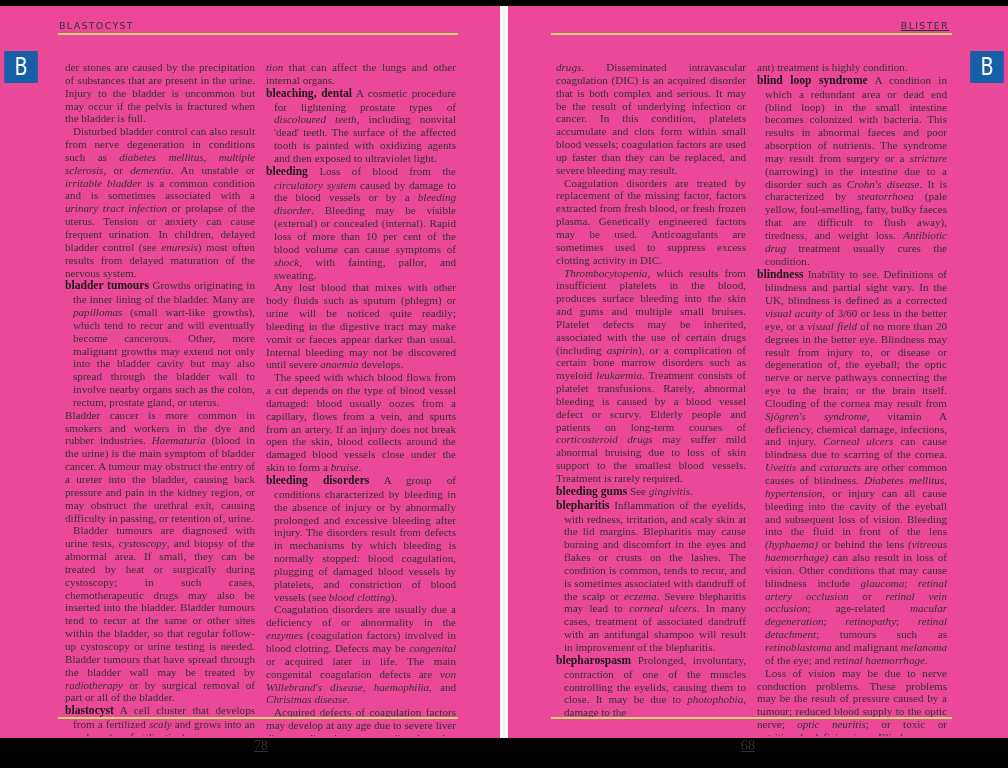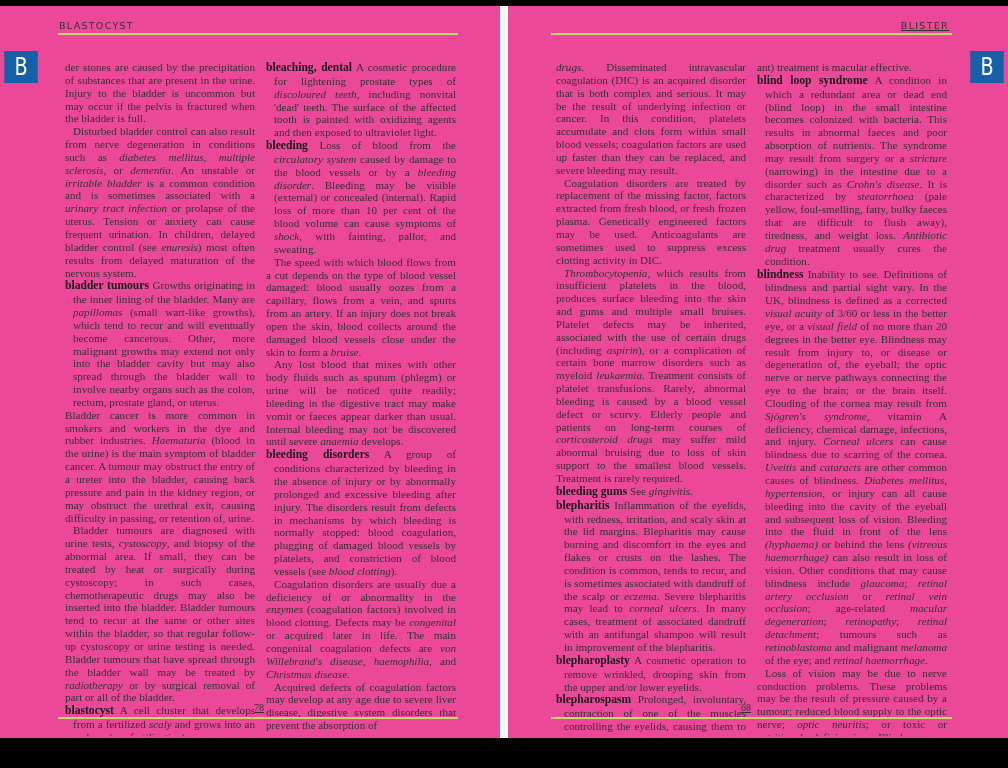--- a/index.html
+++ b/index.html
@@ -32,21 +32,21 @@
   .tab {
     position: absolute; top: 45px; width: 42px; height: 32px;
     background: #1760a8; color: #fff;
     font-family: "DejaVu Sans", sans-serif; font-size: 24px;
     display: flex; align-items: center; justify-content: center;
     transform: scaleX(0.8);
   }
   .page.left .tab { left: 0; }
   .page.right .tab { right: 0; }
   .folio {
-    position: absolute; top: 696px; font-size: 10px; color: #333; text-decoration: underline;
+    position: absolute; top: 732px; font-size: 14px; color: #333; text-decoration: underline;
   }
   .page.left .folio { left: 254px; }
   .page.right .folio { left: 237px; }
   .col {
     position: absolute; top: 27px; width: 190px; height: 675px; overflow: hidden;
     font-size: 11.1px; line-height: 12.85px; color: #333; text-align: justify; margin-top: 28px;
   }
   .page.left .col.c1 { left: 65px; }
   .page.left .col.c2 { left: 266px; }
   .page.right .col.c1 { left: 52px; }
@@ -75,49 +75,49 @@
     <div class="tab">B</div>
     <div class="col c1">
         <p class="cont"><span>der stones are caused by the precipitation of substances that are present in the urine. Injury to the bladder is uncommon but may occur if the pelvis is fractured when the bladder is full.</span></p>
         <p class="para"><span>Disturbed bladder control can also result from nerve degeneration in conditions such as </span><span class="xref">diabetes mellitus</span><span>, </span><span class="xref">multiple sclerosis</span><span>, or </span><span class="xref">dementia</span><span>. An unstable or </span><span class="xref">irritable bladder</span><span> is a common condition and is sometimes associated with a </span><span class="xref">urinary tract infection</span><span> or prolapse of the uterus. Tension or anxiety can cause frequent urination. In children, delayed bladder control (see </span><span class="xref">enuresis</span><span>) most often results from delayed maturation of the nervous system.</span></p>
         <p class="entry"><span class="hw">bladder tumours</span><span> Growths originating in the inner lining of the bladder. Many are </span><span class="xref">papillomas</span><span> (small wart-like growths), which tend to recur and will eventually become cancerous. Other, more malignant growths may extend not only into the bladder cavity but may also spread through the bladder wall to involve nearby organs such as the colon, rectum, prostate gland, or uterus.</span></p>
         <p class="cont"><span>Bladder cancer is more common in smokers and workers in the dye and rubber industries. </span><span class="xref">Haematuria</span><span> (blood in the urine) is the main symptom of bladder cancer. A tumour may obstruct the entry of a ureter into the bladder, causing back pressure and pain in the kidney region, or may obstruct the urethral exit, causing difficulty in passing, or retention of, urine.</span></p>
         <p class="para"><span>Bladder tumours are diagnosed with urine tests, </span><span class="xref">cystoscopy</span><span>, and biopsy of the abnormal area. If small, they can be treated by heat or surgically during cystoscopy; in such cases, chemotherapeutic drugs may also be inserted into the bladder. Bladder tumours tend to recur at the same or other sites within the bladder, so that regular follow-up cystoscopy or urine testing is needed. Bladder tumours that have spread through the bladder wall may be treated by </span><span class="xref">radiotherapy</span><span> or by surgical removal of part or all of the bladder.</span></p>
         <p class="entry"><span class="hw">blastocyst</span><span> A cell cluster that develops from a fertilized </span><span class="xref">scaly</span><span> and grows into an </span><span class="xref">embryo</span><span> (see </span><span class="xref">fertilization</span><span>).</span></p>
       </div>
     <div class="col c2">
+        <p class="cont"><span class="xref">tion</span><span> that can affect the lungs and other internal organs.</span></p>
         <p class="entry"><span class="hw">bleaching, dental</span><span> A cosmetic procedure for lightening prostate types of </span><span class="xref">discoloured teeth</span><span>, including nonvital 'dead' teeth. The surface of the affected tooth is painted with oxidizing agents and then exposed to ultraviolet light.</span></p>
         <p class="entry"><span class="hw">bleeding</span><span> Loss of blood from the </span><span class="xref">circulatory system</span><span> caused by damage to the blood vessels or by a </span><span class="xref">bleeding disorder</span><span>. Bleeding may be visible (external) or concealed (internal). Rapid loss of more than 10 per cent of the blood volume can cause symptoms of </span><span class="xref">shock</span><span>, with fainting, pallor, and sweating.</span></p>
+        <p class="para"><span>Any lost blood that mixes with other body fluids such as sputum (phlegm) or urine will be noticed quite readily; bleeding in the digestive tract may make vomit or faeces appear darker than usual. Internal bleeding may not be discovered until severe </span><span class="xref">anaemia</span><span> develops.</span></p>
         <p class="para"><span>The speed with which blood flows from a cut depends on the type of blood vessel damaged: blood usually oozes from a capillary, flows from a vein, and spurts from an artery. If an injury does not break open the skin, blood collects around the damaged blood vessels close under the skin to form a </span><span class="xref">bruise</span><span>.</span></p>
-        <p class="para"><span>Any lost blood that mixes with other body fluids such as sputum (phlegm) or urine will be noticed quite readily; bleeding in the digestive tract may make vomit or faeces appear darker than usual. Internal bleeding may not be discovered until severe </span><span class="xref">anaemia</span><span> develops.</span></p>
         <p class="entry"><span class="hw">bleeding disorders</span><span> A group of conditions characterized by bleeding in the absence of injury or by abnormally prolonged and excessive bleeding after injury. The disorders result from defects in mechanisms by which bleeding is normally stopped: blood coagulation, plugging of damaged blood vessels by platelets, and constriction of blood vessels (see </span><span class="xref">blood clotting</span><span>).</span></p>
         <p class="para"><span>Coagulation disorders are usually due a deficiency of or abnormality in the </span><span class="xref">enzymes</span><span> (coagulation factors) involved in blood clotting. Defects may be </span><span class="xref">congenital</span><span> or acquired later in life. The main congenital coagulation defects are </span><span class="xref">von Willebrand's disease</span><span>, </span><span class="xref">haemophilia</span><span>, and </span><span class="xref">Christmas disease</span><span>.</span></p>
         <p class="para"><span>Acquired defects of coagulation factors may develop at any age due to severe liver disease, digestive system disorders that prevent the absorption of </span></p>
       </div>
     <div class="rule bottom"></div>
     <div class="folio">78</div>
   </div>
 
   <div class="spine"></div>
 
   <div class="page right">
     <div class="running-head">BLISTER</div>
     <div class="rule top"></div>
     <div class="tab">B</div>
     <div class="col c1">
         <p class="cont"><span class="xref">drugs</span><span>. Disseminated intravascular coagulation (DIC) is an acquired disorder that is both complex and serious. It may be the result of underlying infection or cancer. In this condition, platelets accumulate and clots form within small blood vessels; coagulation factors are used up faster than they can be replaced, and severe bleeding may result.</span></p>
         <p class="para"><span>Coagulation disorders are treated by replacement of the missing factor, factors extracted from fresh blood, or fresh frozen plasma. Genetically engineered factors may be used. Anticoagulants are sometimes used to suppress excess clotting activity in DIC.</span></p>
         <p class="para"><span class="xref">Thrombocytopenia</span><span>, which results from insufficient platelets in the blood, produces surface bleeding into the skin and gums and multiple small bruises. Platelet defects may be inherited, associated with the use of certain drugs (including </span><span class="xref">aspirin</span><span>), or a complication of certain bone marrow disorders such as myeloid </span><span class="xref">leukaemia</span><span>. Treatment consists of platelet transfusions. Rarely, abnormal bleeding is caused by a blood vessel defect or scurvy. Elderly people and patients on long-term courses of </span><span class="xref">corticosteroid drugs</span><span> may suffer mild abnormal bruising due to loss of skin support to the smallest blood vessels. Treatment is rarely required.</span></p>
         <p class="entry"><span class="hw">bleeding gums</span><span>  See </span><span class="xref">gingivitis</span><span>.</span></p>
         <p class="entry"><span class="hw">blepharitis</span><span> Inflammation of the eyelids, with redness, irritation, and scaly skin at the lid margins. Blepharitis may cause burning and discomfort in the eyes and flakes or crusts on the lashes. The condition is common, tends to recur, and is sometimes associated with dandruff of the scalp or </span><span class="xref">eczema</span><span>. Severe blepharitis may lead to </span><span class="xref">corneal ulcers</span><span>. In many cases, treatment of associated dandruff with an antifungal shampoo will result in improvement of the blepharitis.</span></p>
-        <p class="entry"><span class="hw">blepharoplasty</span><span> A cosmetic operation to remove wrinkled, drooping skin from the upper and/or lower eyelids.</span></p>
         <p class="entry"><span class="hw">blepharospasm</span><span> Prolonged, involuntary, contraction of one of the muscles controlling the eyelids, causing them to close. It may be due to </span><span class="xref">photophobia</span><span>, damage to the </span></p>
       </div>
     <div class="col c2">
-        <p class="cont"><span>ant) treatment is macular effective.</span></p>
+        <p class="cont"><span>ant) treatment is highly condition.</span></p>
         <p class="entry"><span class="hw">blind loop syndrome</span><span> A condition in which a redundant area or dead end (blind loop) in the small intestine becomes colonized with bacteria. This results in abnormal faeces and poor absorption of nutrients. The syndrome may result from surgery or a </span><span class="xref">stricture</span><span> (narrowing) in the intestine due to a disorder such as </span><span class="xref">Crohn's disease</span><span>. It is characterized by </span><span class="xref">steatorrhoea</span><span> (pale yellow, foul-smelling, fatty, bulky faeces that are difficult to flush away), tiredness, and weight loss. </span><span class="xref">Antibiotic drug</span><span> treatment usually cures the condition.</span></p>
         <p class="entry"><span class="hw">blindness</span><span> Inability to see. Definitions of blindness and partial sight vary. In the UK, blindness is defined as a corrected </span><span class="xref">visual acuity</span><span> of 3/60 or less in the better eye, or a </span><span class="xref">visual field</span><span> of no more than 20 degrees in the better eye. Blindness may result from injury to, or disease or degeneration of, the eyeball; the optic nerve or nerve pathways connecting the eye to the brain; or the brain itself. Clouding of the cornea may result from </span><span class="xref">Sjögren's syndrome</span><span>, vitamin A deficiency, chemical damage, infections, and injury. </span><span class="xref">Corneal ulcers</span><span> can cause blindness due to scarring of the cornea. </span><span class="xref">Uveitis</span><span> and </span><span class="xref">cataracts</span><span> are other common causes of blindness. </span><span class="xref">Diabetes mellitus</span><span>, </span><span class="xref">hypertension</span><span>, or injury can all cause bleeding into the cavity of the eyeball and subsequent loss of vision. Bleeding into the fluid in front of the lens </span><span class="xref">(hyphaema)</span><span> or behind the lens </span><span class="xref">(vitreous haemorrhage)</span><span> can also result in loss of vision. Other conditions that may cause blindness include </span><span class="xref">glaucoma</span><span>; </span><span class="xref">retinal artery occlusion</span><span> or </span><span class="xref">retinal vein occlusion</span><span>; age-related </span><span class="xref">macular degeneration</span><span>; </span><span class="xref">retinopathy</span><span>; </span><span class="xref">retinal detachment</span><span>; tumours such as </span><span class="xref">retinoblastoma</span><span> and malignant </span><span class="xref">melanoma</span><span> of the eye; and </span><span class="xref">retinal haemorrhage</span><span>.</span></p>
         <p class="para"><span>Loss of vision may be due to nerve conduction problems. These problems may be the result of pressure caused by a tumour; reduced blood supply to the optic nerve; </span><span class="xref">optic neuritis</span><span>; or toxic or nutritional deficiencies. Blindness can result if there is pressure on the visual cortex from a </span></p>
       </div>
     <div class="rule bottom"></div>
     <div class="folio">68</div>
   </div>
 
 </div>
 

